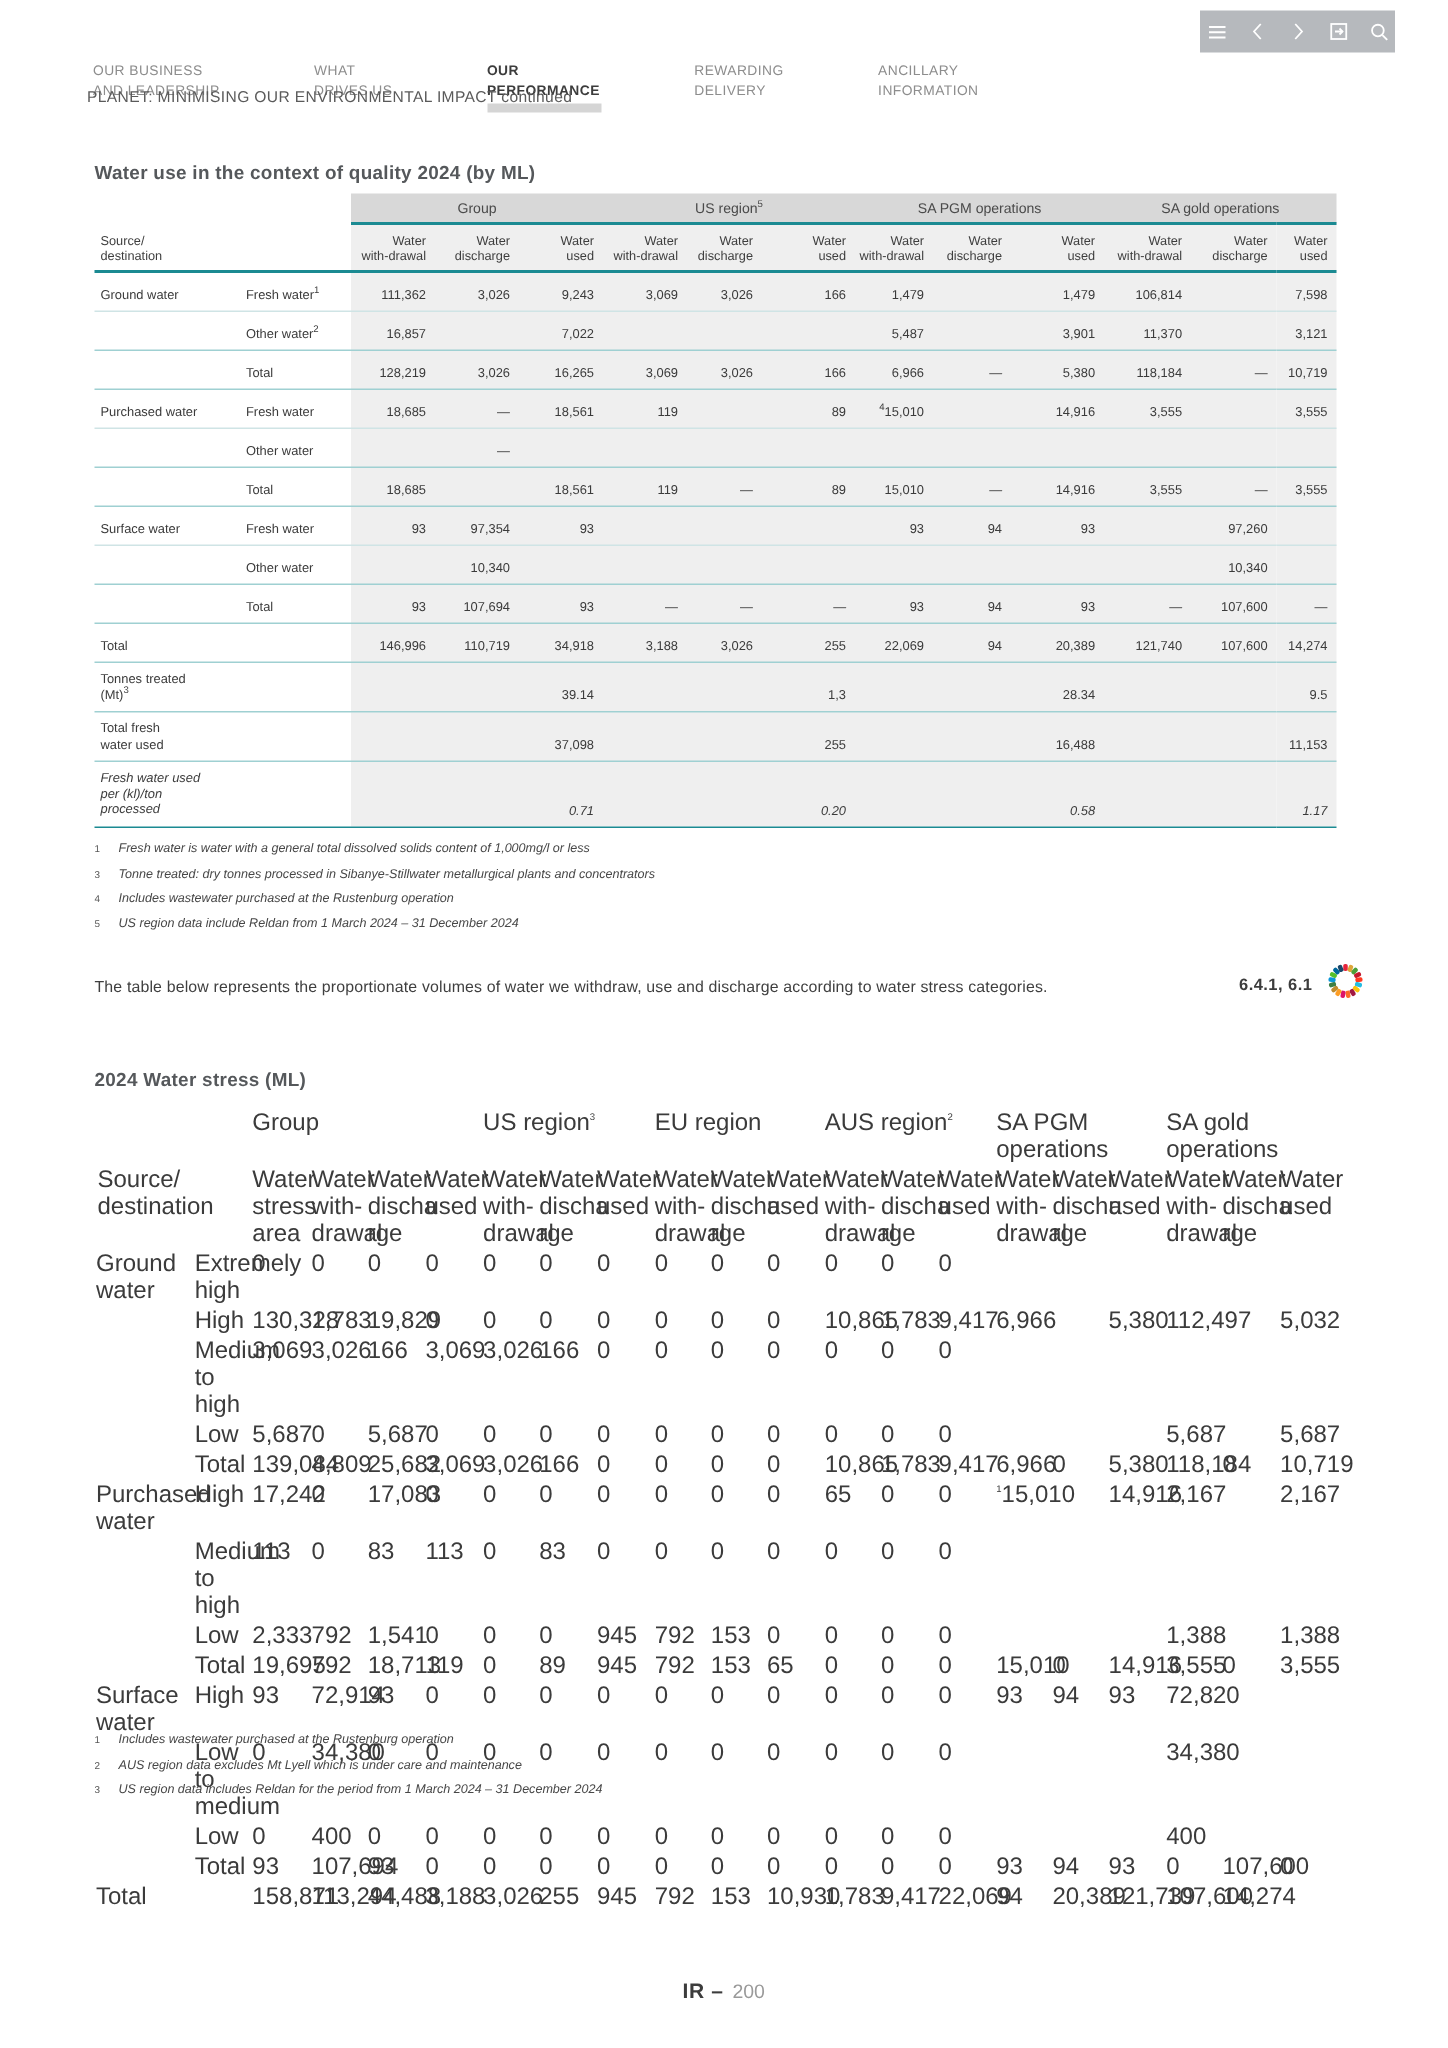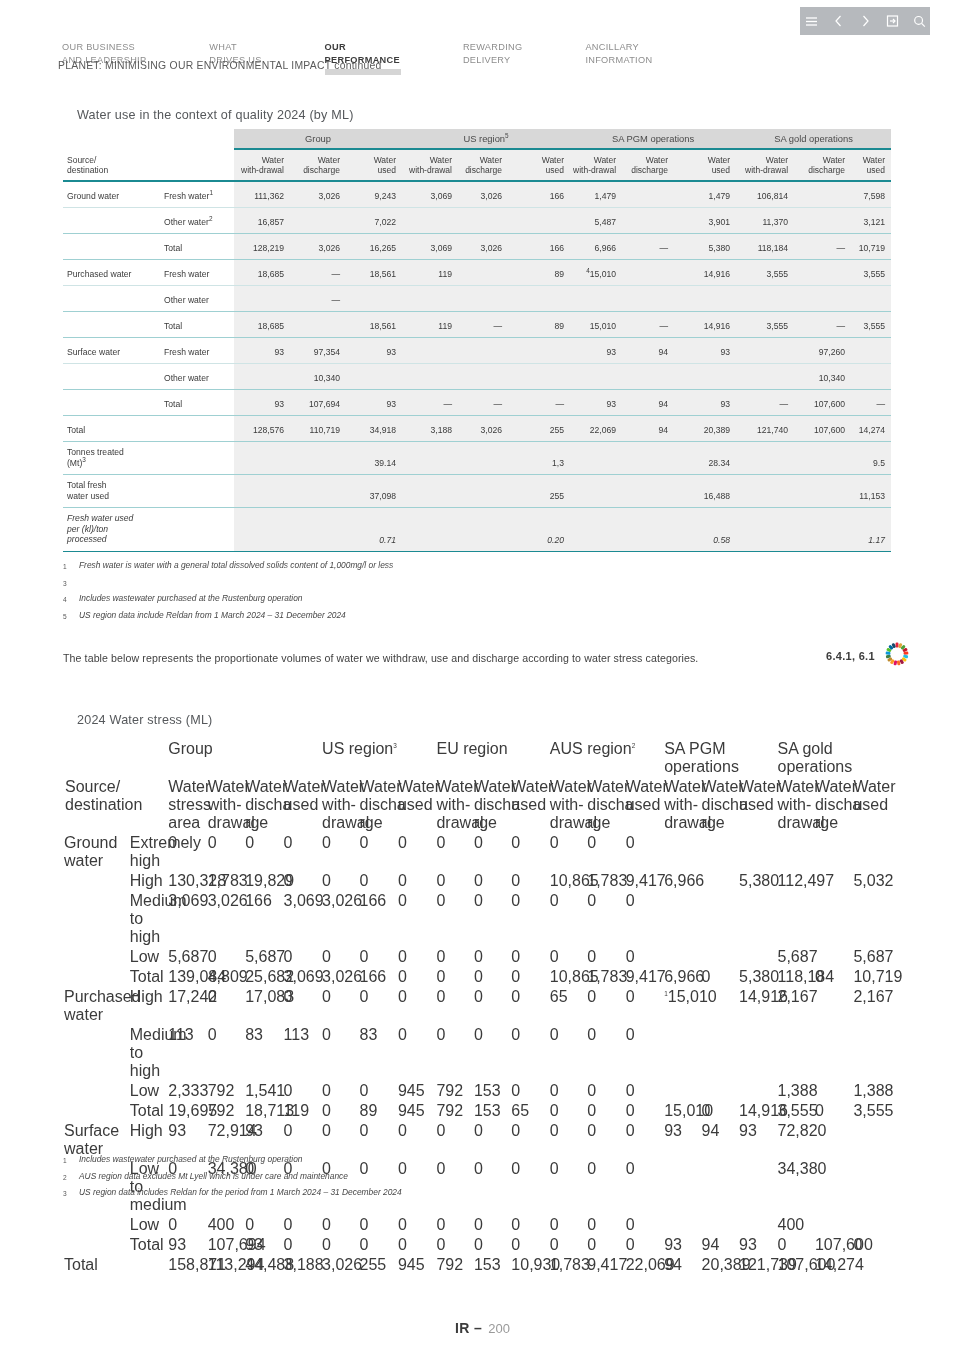--- a/index.html
+++ b/index.html
@@ -16,21 +16,21 @@
   .topnav .navitem.active{color:#3c3c3c;font-weight:bold;}
   .topnav .navitem.active .underline{position:absolute;left:0;bottom:0;width:76px;height:6px;background:#d5d5d5;}
   .pagekicker{position:absolute;left:58px;top:60px;font-size:10.4px;color:#5a5a5a;letter-spacing:.25px;}
 
   .toolbar{position:absolute;right:35px;top:7px;width:130px;height:28px;background:#b6b9bd;
     display:flex;align-items:center;justify-content:center;gap:13px;}
   .toolbar .tb{width:14px;height:14px;display:flex;align-items:center;justify-content:center;color:#ffffff;}
   .toolbar svg{display:block;}
 
   
-  .sect-title{position:absolute;font-size:12.6px;font-weight:normal;color:#55585b;letter-spacing:.2px;margin-left:14px;}
+  .sect-title{position:absolute;font-size:12.6px;font-weight:bold;color:#55585b;letter-spacing:.2px;}
   .para{position:absolute;font-size:10.6px;color:#3f3f3f;letter-spacing:.1px;}
 
   
   table{border-collapse:collapse;table-layout:fixed;}
   .tbl{position:absolute;font-size:8.6px;color:#3b3b3b;}
   .tbl td,.tbl th{padding:0;vertical-align:bottom;font-weight:normal;}
 
   
   #t1{left:63px;top:129px;width:828px;}
   #t1 .grp{background:#d8d8d8;font-size:9.4px;color:#4a4a4a;text-align:center;
@@ -296,21 +296,21 @@
         <td class="c">—</td>
         <td class="c">93</td>
         <td class="c">94</td>
         <td class="c">93</td>
         <td class="c">—</td>
         <td class="c">107,600</td>
         <td class="c">—</td>
       </tr>
       <tr class="rule">
         <td class="l" colspan="2">Total</td>
-        <td class="c">128,576</td>
+        <td class="c">146,996</td>
         <td class="c">110,719</td>
         <td class="c">34,918</td>
         <td class="c">3,188</td>
         <td class="c">3,026</td>
         <td class="c">255</td>
         <td class="c">22,069</td>
         <td class="c">94</td>
         <td class="c">20,389</td>
         <td class="c">121,740</td>
         <td class="c">107,600</td>
@@ -364,20 +364,21 @@
     </tbody>
   </table>
 
 <div class="fnlist" id="t1fn" style="left:63px;top:558px;width:700px;">
     <div class="fnrow">
       <span class="fnnum">1</span>
       <span>Fresh water is water with a general total dissolved solids content of 1,000mg/l or less</span>
     </div>
     <div class="fnrow">
       <span class="fnnum">3</span>
+      <span>Tonne treated: dry tonnes processed in Sibanye-Stillwater metallurgical plants and concentrators</span>
     </div>
     <div class="fnrow">
       <span class="fnnum">4</span>
       <span>Includes wastewater purchased at the Rustenburg operation</span>
     </div>
     <div class="fnrow">
       <span class="fnnum">5</span>
       <span>US region data include Reldan from 1 March 2024 – 31 December 2024</span>
     </div>
   </div>

